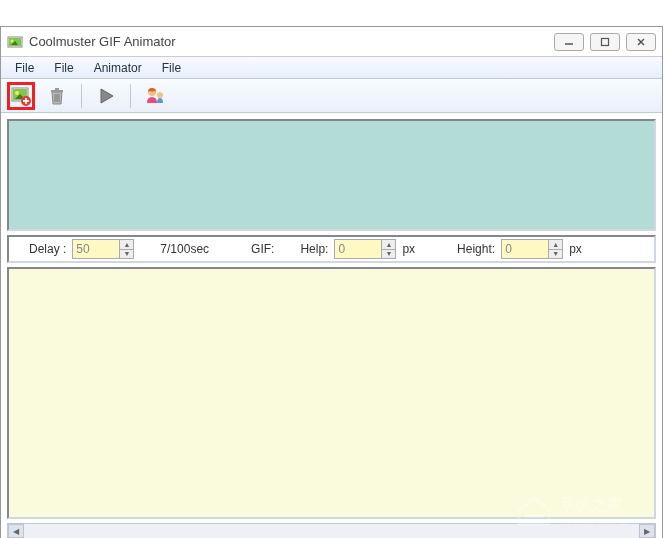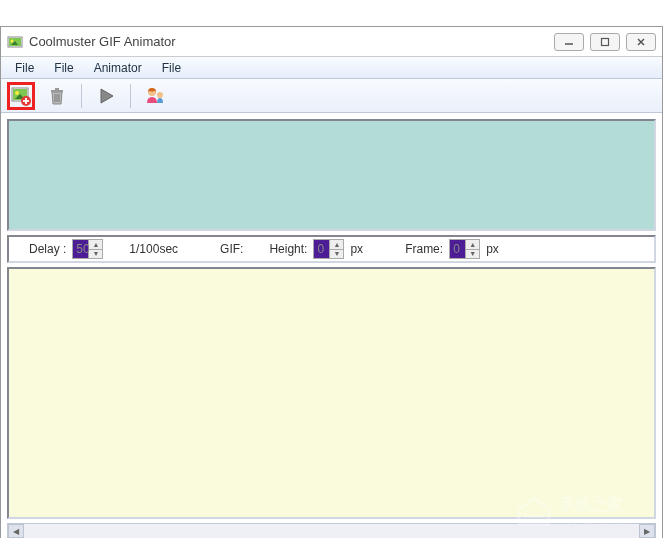--- a/index.html
+++ b/index.html
@@ -110,24 +110,24 @@
   display: flex;
   align-items: center;
   padding: 0 20px;
   gap: 6px;
   font-size: 12px;
   color: #333;
   margin-bottom: 4px;
 }
 .controls-row .lbl { white-space: nowrap; }
 .spinner {
-  width: 17px;
+  width: 48px;
   height: 20px;
   border: 1px solid #aaa;
-  background: #4c1d95;
+  background: #fef9c3;
   display: flex;
   align-items: center;
   padding: 0 3px;
   color: #888;
   font-size: 12px;
 }
 .spin-btns {
   width: 14px;
   height: 20px;
   display: flex;
@@ -272,35 +272,35 @@
     <div class="controls-row">
       <span class="lbl">Delay :</span>
       <div style="display:flex;">
         <div class="spinner">50</div>
         <div class="spin-btns">
             <div>▲</div>
             <div>▼</div>
           </div>
       </div>
       <div class="spacer-sm"></div>
-      <span class="lbl">1/100sec</span>
+      <span class="lbl">7/100sec</span>
       <div class="spacer-md"></div>
       <span class="lbl">GIF:</span>
       <div class="spacer-sm"></div>
-      <span class="lbl">Height:</span>
+      <span class="lbl">Help:</span>
       <div style="display:flex;">
         <div class="spinner">0</div>
         <div class="spin-btns">
             <div>▲</div>
             <div>▼</div>
           </div>
       </div>
       <span class="lbl">px</span>
       <div class="spacer-md"></div>
-      <span class="lbl">Frame:</span>
+      <span class="lbl">Height:</span>
       <div style="display:flex;">
         <div class="spinner">0</div>
         <div class="spin-btns">
             <div>▲</div>
             <div>▼</div>
           </div>
       </div>
       <span class="lbl">px</span>
     </div>
 

